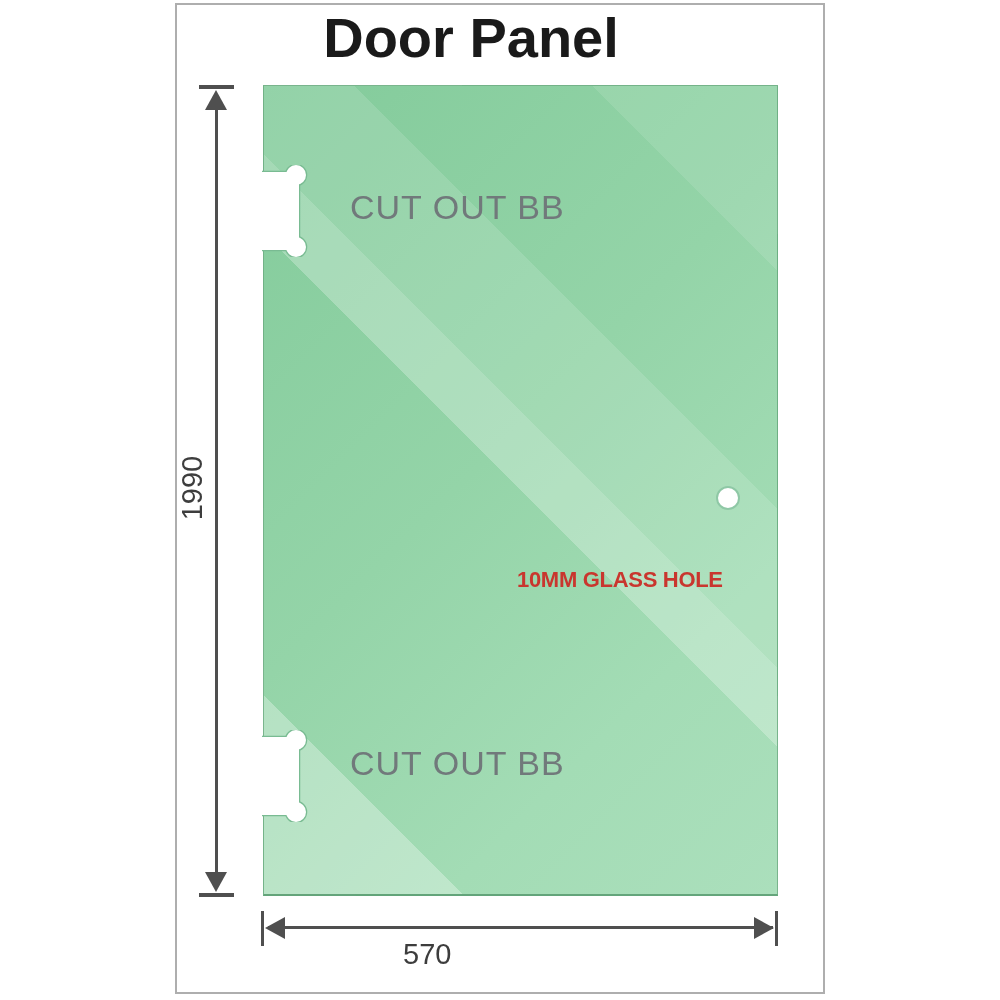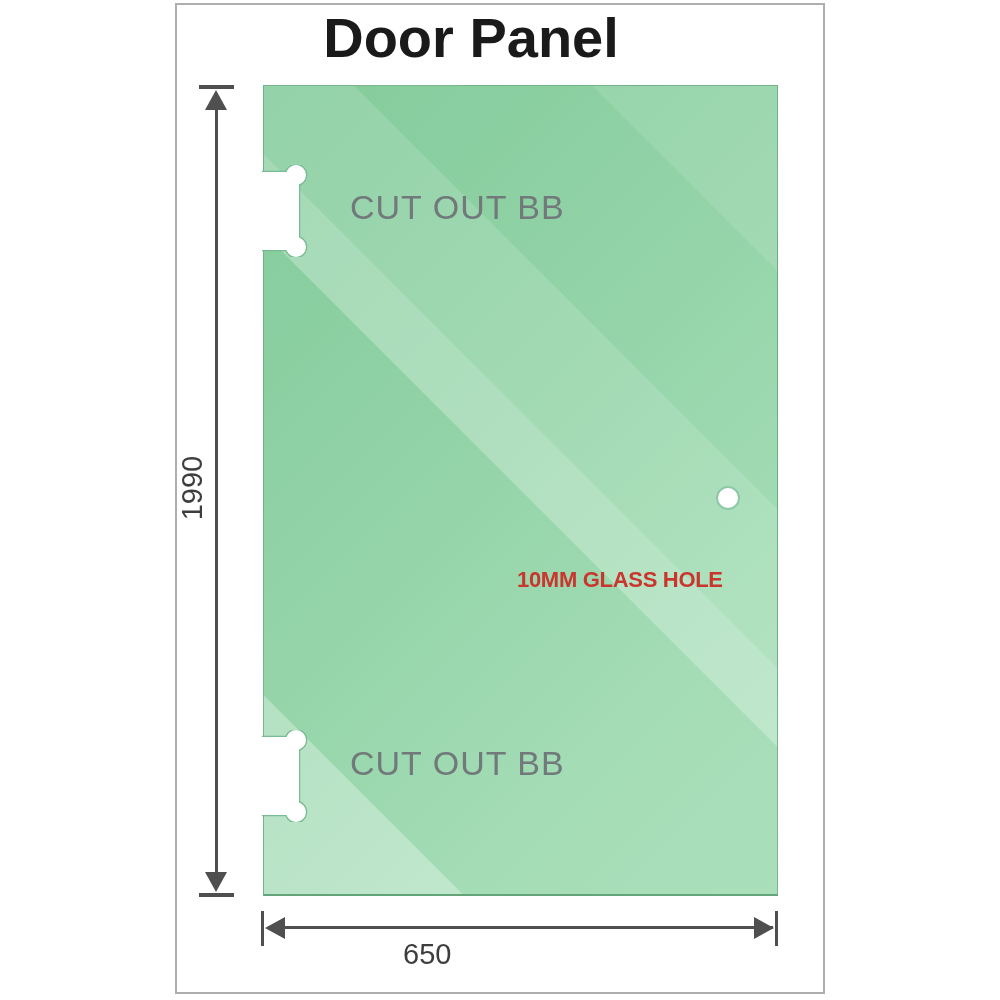--- a/index.html
+++ b/index.html
@@ -99,14 +99,14 @@
   <div class="abs dim v-cap-bottom"></div>
   <div class="abs height-label">1990</div>
 </div>
 
 <div>
   <div class="abs dim h-tick-left"></div>
   <div class="abs arrow-left"></div>
   <div class="abs dim h-line"></div>
   <div class="abs arrow-right"></div>
   <div class="abs dim h-tick-right"></div>
-  <div class="abs width-label">650</div>
+  <div class="abs width-label">570</div>
 </div>
 
 </body></html>

